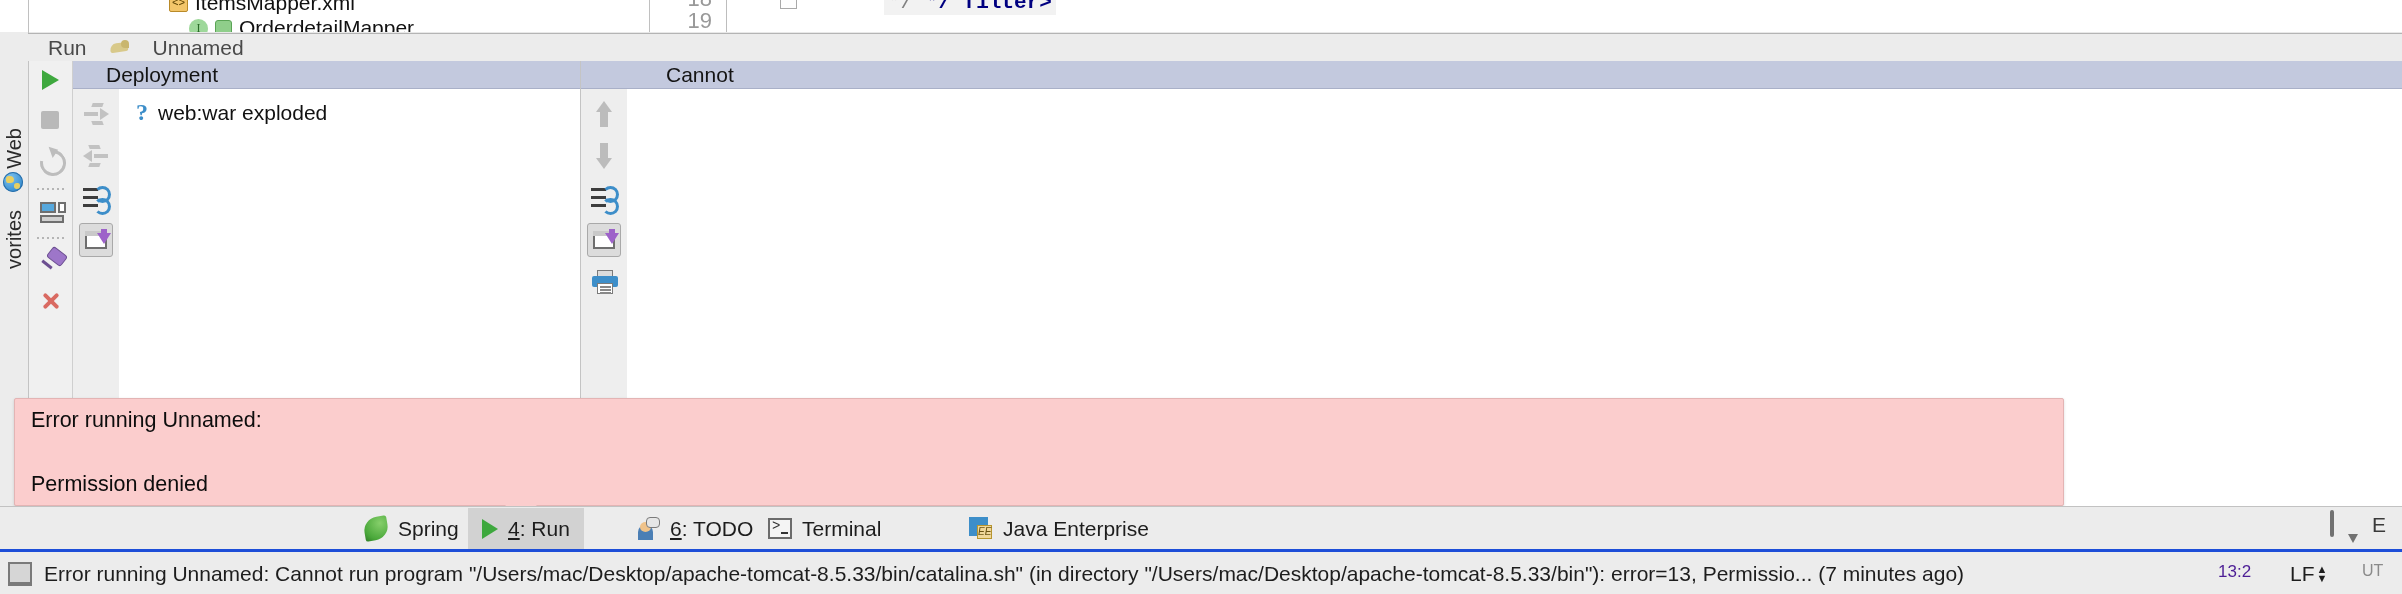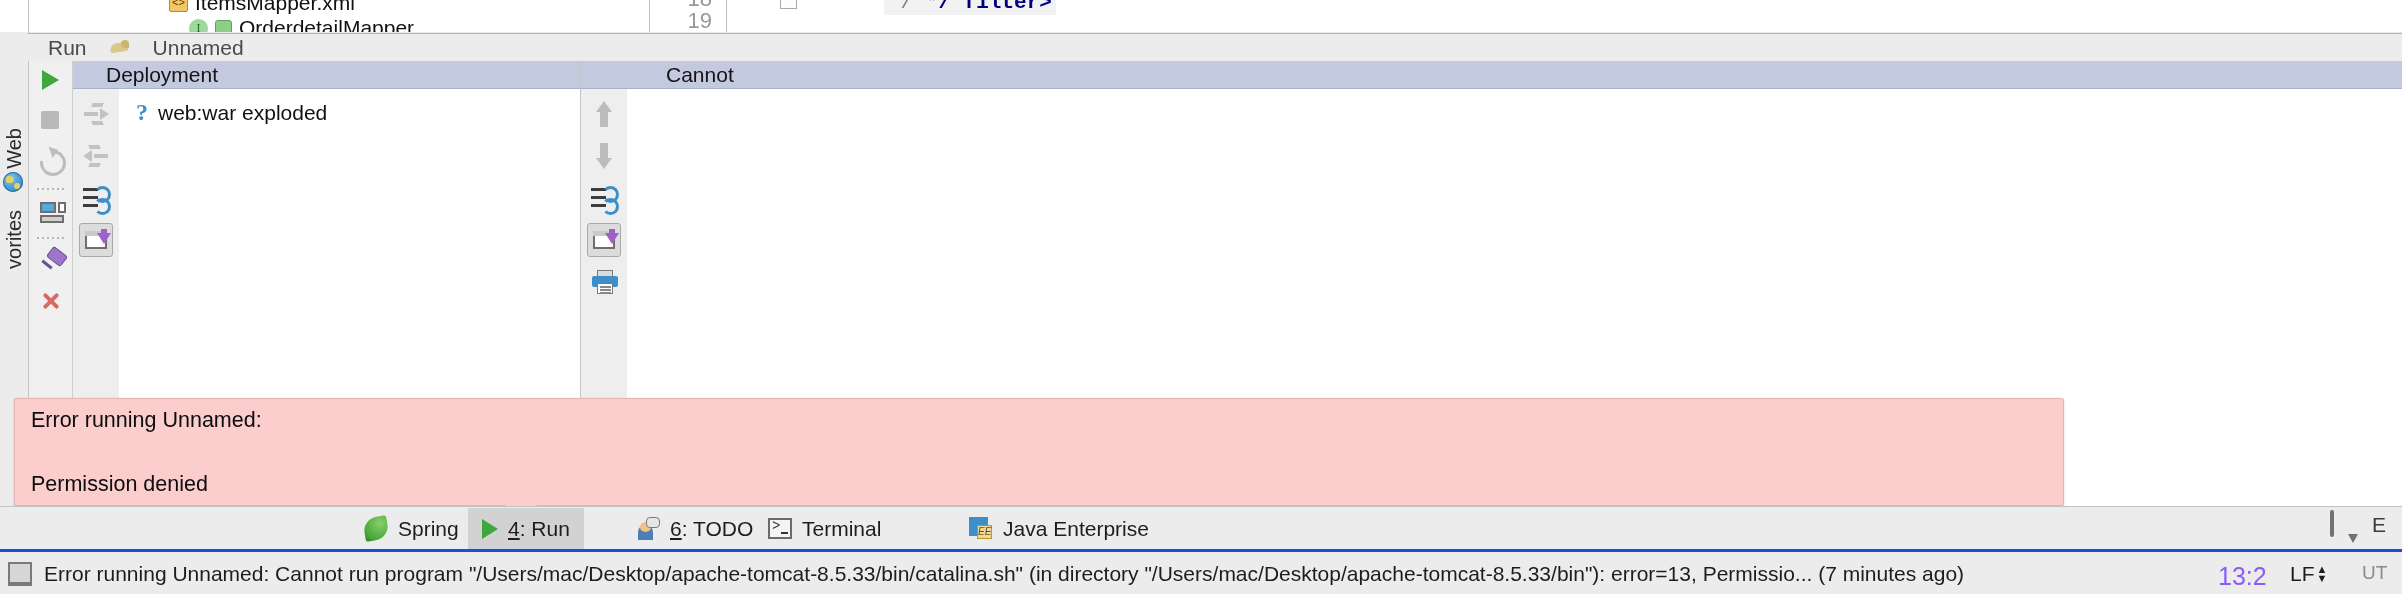--- a/index.html
+++ b/index.html
@@ -593,34 +593,34 @@
     box-sizing: border-box;
     border-bottom-width: 4px;
   }
   #status-message {
     position: absolute; left: 44px; top: 10px;
     font-size: 21px; color: #1d1d1d;
     white-space: nowrap;
   }
   #status-caret {
     position: absolute; left: 2218px; top: 10px;
-    font-size: 25px; color: #8b5cf6;
+    font-size: 17px; color: #4c1d95;
   }
   #status-lineend {
     position: absolute; left: 2290px; top: 10px;
     font-size: 21px; color: #1d1d1d;
     display: flex; align-items: center; gap: 2px;
   }
   .spin-caret {
     display: inline-flex; flex-direction: column;
     font-size: 11px; line-height: 9px; color: #1d1d1d;
   }
   #status-encoding {
     position: absolute; left: 2362px; top: 10px;
-    font-size: 19px; color: #8a8a8a;
+    font-size: 16px; color: #8a8a8a;
     white-space: nowrap;
   }
 </style>
 </head>
 <body>
 
 <div class="abs" id="editor-strip">
   <div class="abs" id="project-tree-pane">
     <div class="tree-row r1">
       <span class="ico-xml">&lt;&gt;</span>

